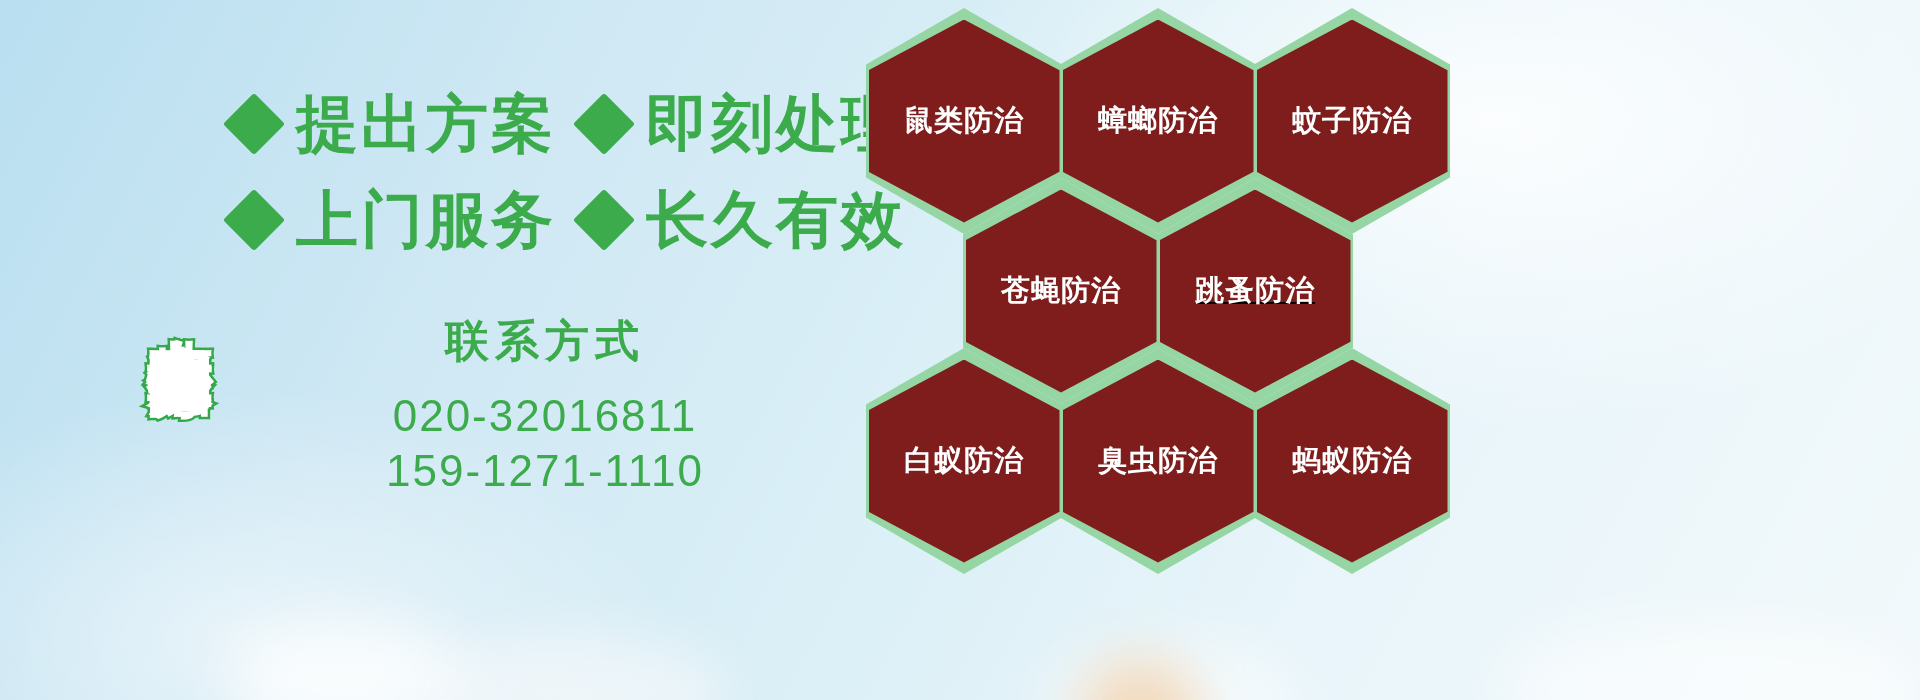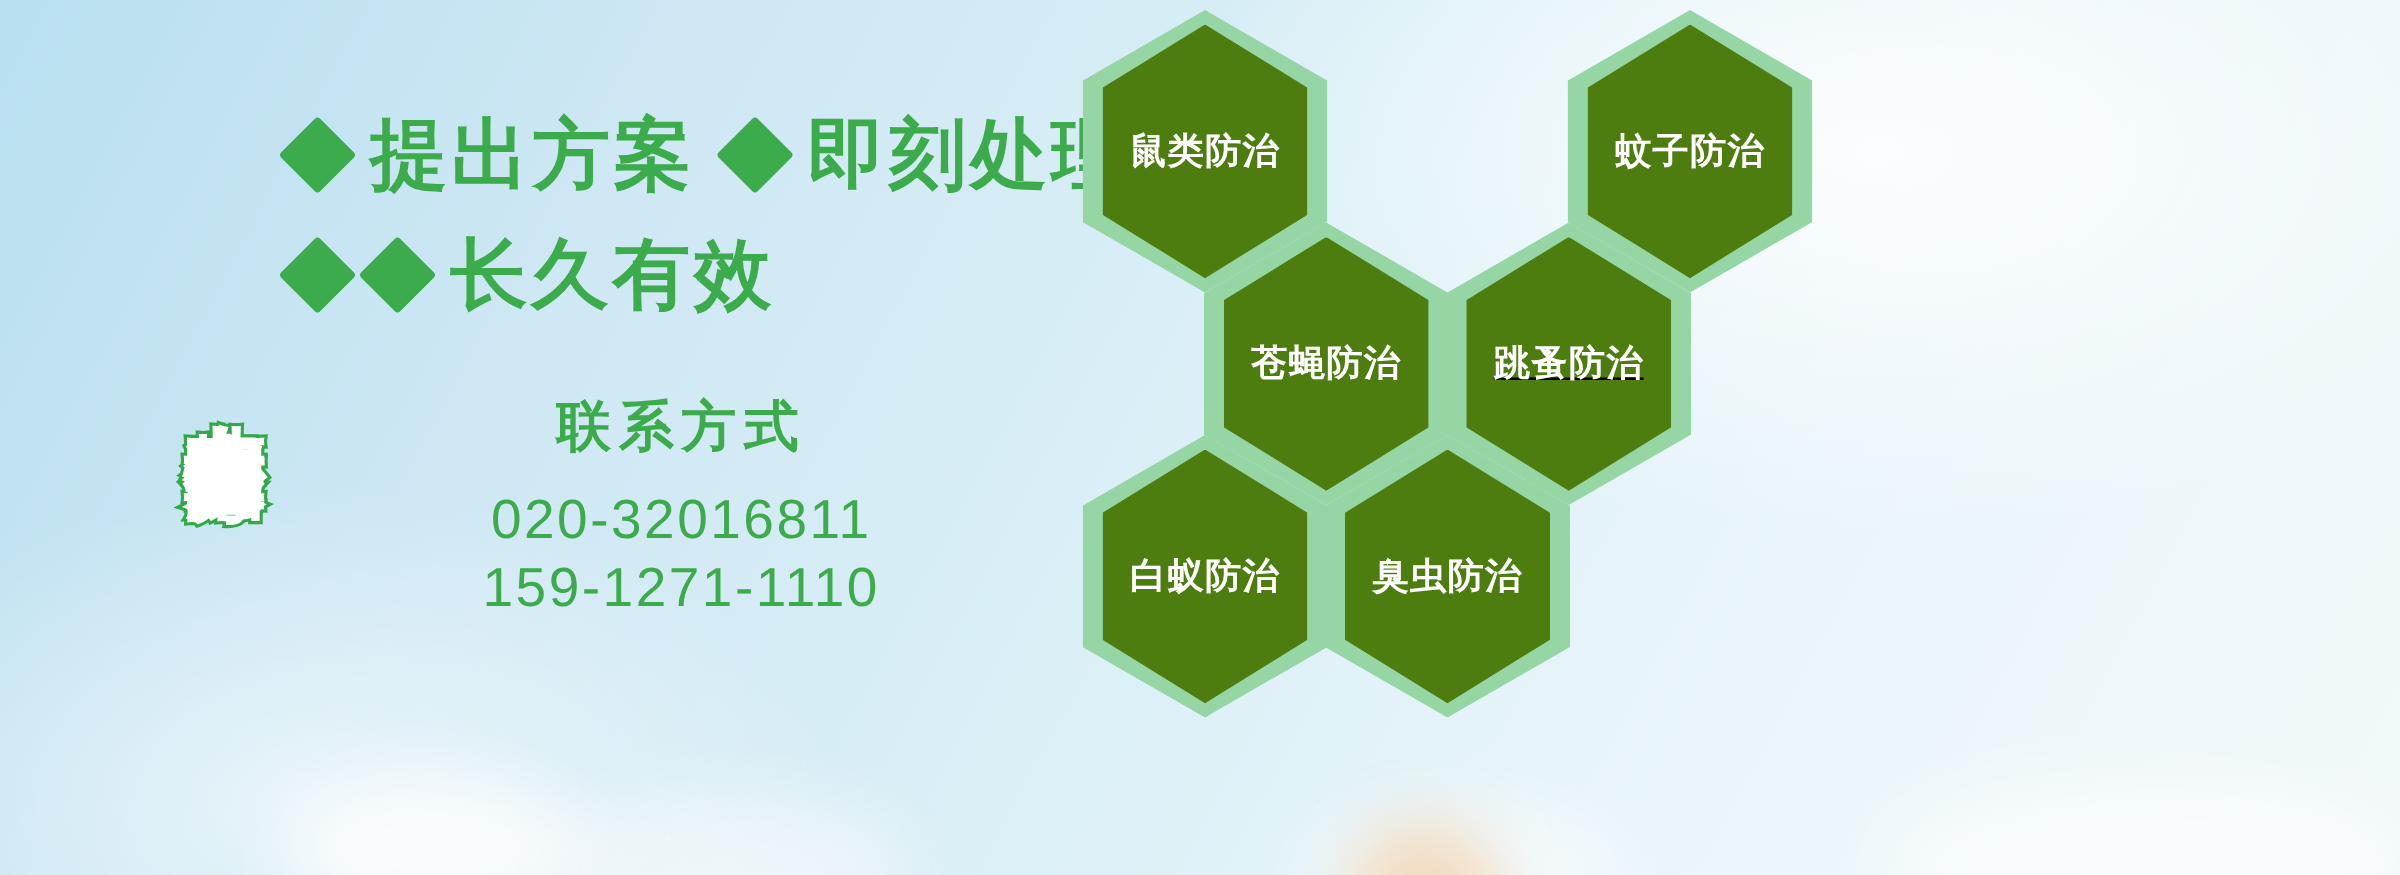--- a/index.html
+++ b/index.html
@@ -63,23 +63,23 @@
   
   #honeycomb{position:absolute;left:862px;top:0px;width:600px;height:560px;}
   .hex{
     position:absolute;width:196px;height:226px;
     display:flex;align-items:center;justify-content:center;
     clip-path:polygon(50% 0%,100% 25%,100% 75%,50% 100%,0% 75%,0% 25%);
     background:#95d6a4;
     box-sizing:border-box;
   }
   .hex-inner{
-    width:164px;height:203px;
+    width:191px;height:203px;
     clip-path:polygon(50% 0%,100% 25%,100% 75%,50% 100%,0% 75%,0% 25%);
-    background:#4d7c0f;
+    background:#7f1d1d;
     display:flex;align-items:center;justify-content:center;
   }
   .hex-label{
     color:#ffffff;font-size:29px;font-weight:bold;letter-spacing:1px;white-space:nowrap;
   }
   
   .hex.r1c1{left:4px;top:8px;}
   .hex.r1c2{left:198px;top:8px;}
   .hex.r1c3{left:392px;top:8px;}
   
@@ -105,35 +105,41 @@
 
   <div id="features">
     <div class="feat-row">
       <span class="diamond"></span>
       <span class="feat-text">提出方案</span>
       <span class="diamond"></span>
       <span class="feat-text second">即刻处理</span>
     </div>
     <div class="feat-row">
       <span class="diamond"></span>
+      <span class="feat-text">上门服务</span>
       <span class="diamond"></span>
       <span class="feat-text second">长久有效</span>
     </div>
   </div>
 
   <div id="contact">
     <div id="contact-title">联系方式</div>
     <div class="phone">020-32016811</div>
     <div class="phone">159-1271-1110</div>
   </div>
 
   <div id="honeycomb">
     <div class="hex r1c1">
       <div class="hex-inner">
         <span class="hex-label">鼠类防治</span>
+      </div>
+    </div>
+    <div class="hex r1c2">
+      <div class="hex-inner">
+        <span class="hex-label">蟑螂防治</span>
       </div>
     </div>
     <div class="hex r1c3">
       <div class="hex-inner">
         <span class="hex-label">蚊子防治</span>
       </div>
     </div>
     <div class="hex r2c1">
       <div class="hex-inner">
         <span class="hex-label">苍蝇防治</span>
@@ -147,15 +153,20 @@
     <div class="hex r3c1">
       <div class="hex-inner">
         <span class="hex-label">白蚁防治</span>
       </div>
     </div>
     <div class="hex r3c2">
       <div class="hex-inner">
         <span class="hex-label">臭虫防治</span>
       </div>
     </div>
+    <div class="hex r3c3">
+      <div class="hex-inner">
+        <span class="hex-label">蚂蚁防治</span>
+      </div>
+    </div>
   </div>
 
 </div>
 
 </body></html>

